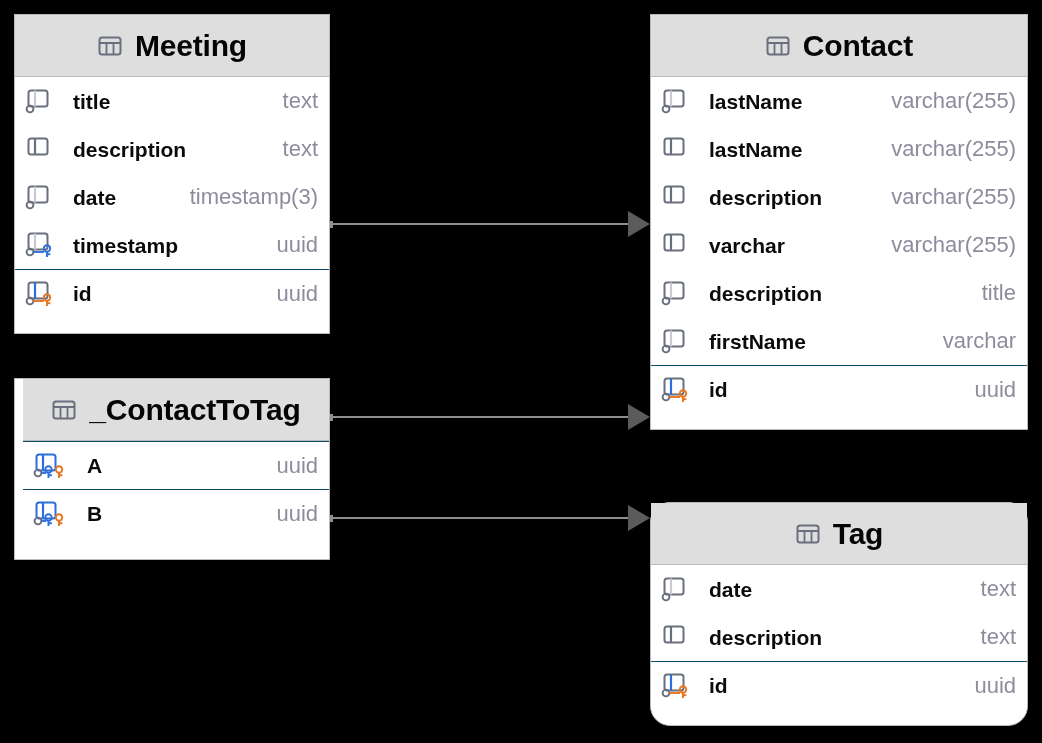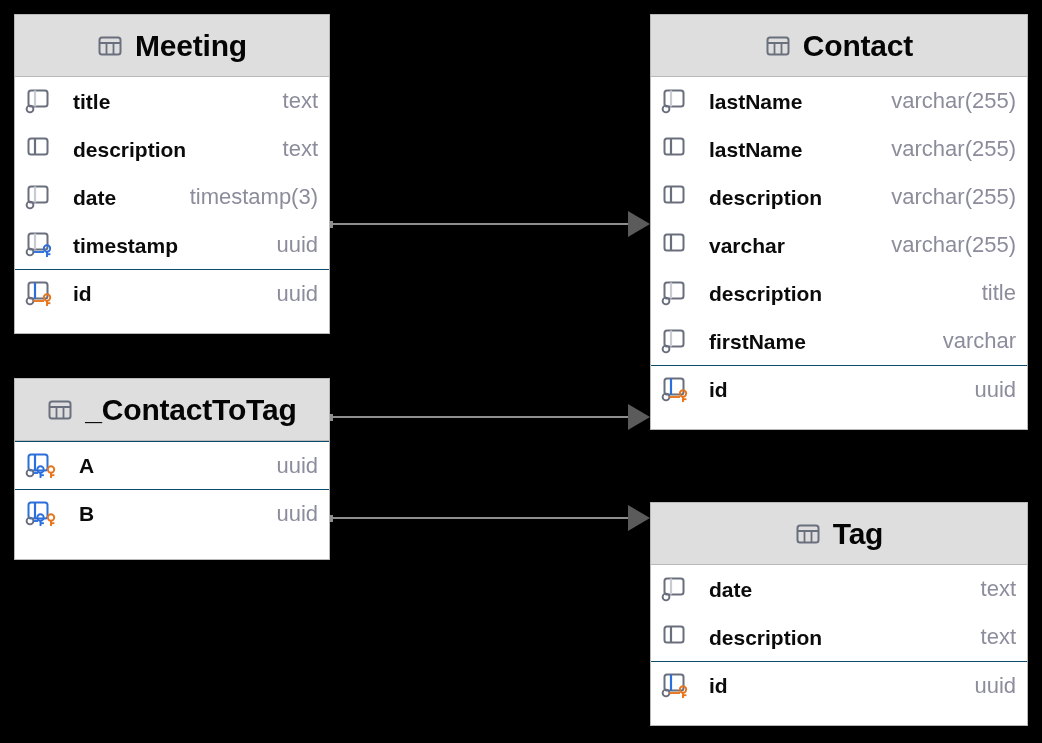--- a/index.html
+++ b/index.html
@@ -110,21 +110,21 @@
               <circle cx="22" cy="17.5" r="3.2" fill="none" stroke="#e8741c" stroke-width="1.9"></circle>
               <line x1="22" y1="20.4" x2="22" y2="26" stroke="#e8741c" stroke-width="1.9"></line>
               <line x1="22" y1="23.2" x2="25.4" y2="23.2" stroke="#e8741c" stroke-width="1.9"></line>
             </svg>
           </span>
           <span class="col-name">id</span>
           <span class="col-type">uuid</span>
         </div>
       </div>
     </div>
-    <div class="table-card" style="left: 14px; top: 378px; width: 316px; height: 182px;">
+    <div class="table-card" style="left: 14px; top: 378px; width: 316px; height: 182px; padding-left: 8px;">
       <div class="tbl-header">
         <span style="display: flex;">
           <svg width="26" height="24" viewBox="0 0 26 24">
             <rect x="2.5" y="3.5" width="21" height="17" rx="2.5" fill="none" stroke="#6a6f7e" stroke-width="2"></rect>
             <line x1="2.5" y1="9" x2="23.5" y2="9" stroke="#6a6f7e" stroke-width="2"></line>
             <line x1="9.5" y1="9" x2="9.5" y2="20.5" stroke="#6a6f7e" stroke-width="1.8"></line>
             <line x1="16.5" y1="9" x2="16.5" y2="20.5" stroke="#6a6f7e" stroke-width="1.8"></line>
           </svg>
         </span>
         <span class="tbl-title">_ContactToTag</span>
@@ -254,21 +254,21 @@
               <circle cx="22" cy="17.5" r="3.2" fill="none" stroke="#e8741c" stroke-width="1.9"></circle>
               <line x1="22" y1="20.4" x2="22" y2="26" stroke="#e8741c" stroke-width="1.9"></line>
               <line x1="22" y1="23.2" x2="25.4" y2="23.2" stroke="#e8741c" stroke-width="1.9"></line>
             </svg>
           </span>
           <span class="col-name">id</span>
           <span class="col-type">uuid</span>
         </div>
       </div>
     </div>
-    <div class="table-card" style="left: 650px; top: 502px; width: 378px; height: 224px;">
+    <div class="table-card" style="left: 650px; top: 502px; width: 378px; height: 224px; border-radius: 20px;">
       <div class="tbl-header">
         <span style="display: flex;">
           <svg width="26" height="24" viewBox="0 0 26 24">
             <rect x="2.5" y="3.5" width="21" height="17" rx="2.5" fill="none" stroke="#6a6f7e" stroke-width="2"></rect>
             <line x1="2.5" y1="9" x2="23.5" y2="9" stroke="#6a6f7e" stroke-width="2"></line>
             <line x1="9.5" y1="9" x2="9.5" y2="20.5" stroke="#6a6f7e" stroke-width="1.8"></line>
             <line x1="16.5" y1="9" x2="16.5" y2="20.5" stroke="#6a6f7e" stroke-width="1.8"></line>
           </svg>
         </span>
         <span class="tbl-title">Tag</span>

